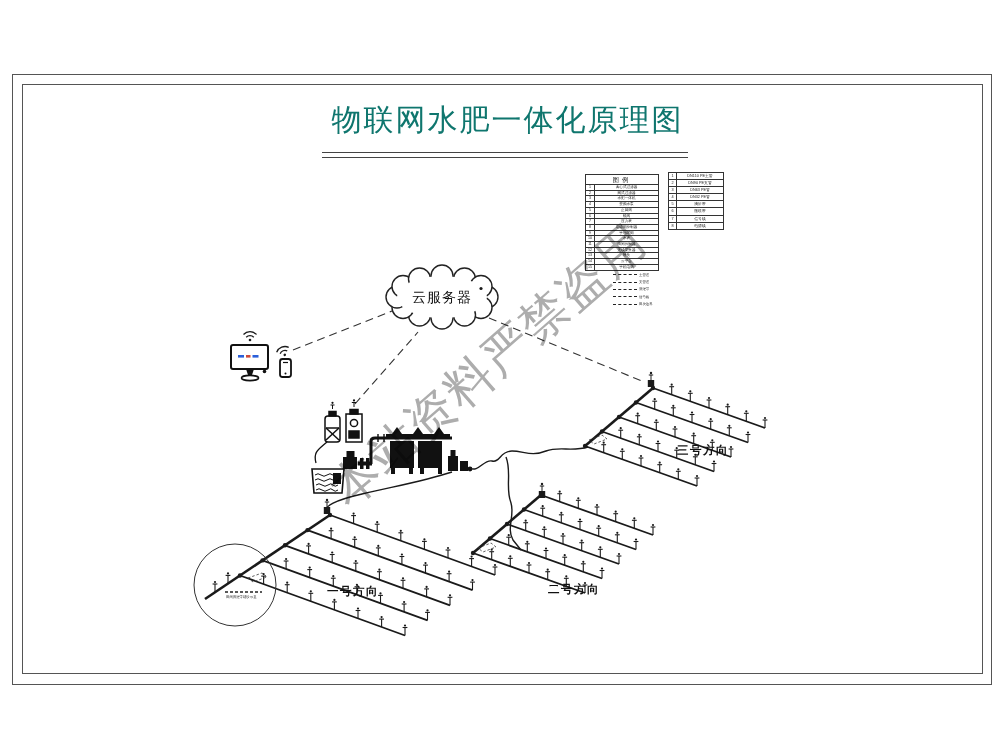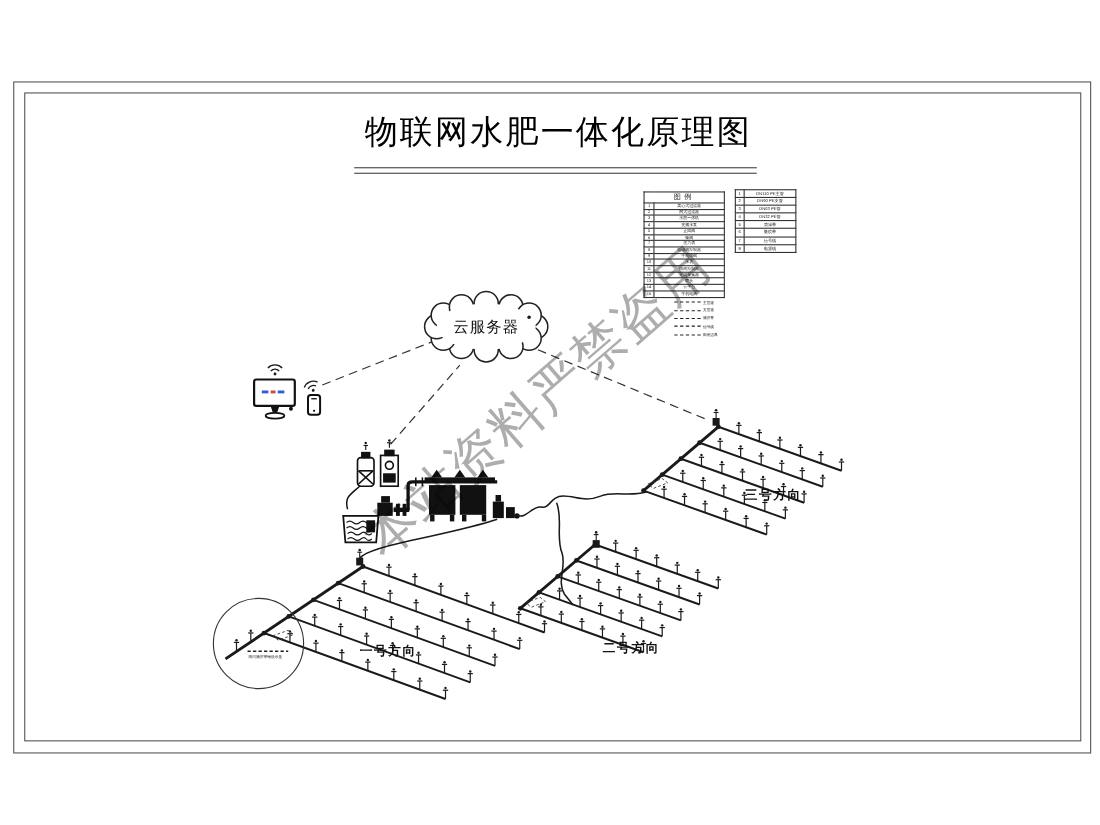--- a/index.html
+++ b/index.html
@@ -1,21 +1,21 @@
 <!DOCTYPE html>
 <html><head>
 <meta charset="utf-8">
 <style>
   html,body{margin:0;padding:0;background:#fff;}
   #page{position:relative;width:1000px;height:750px;background:#fff;overflow:hidden;
         font-family:"Liberation Sans","DejaVu Sans",sans-serif;color:#1a1a1a;}
   .frame-outer{position:absolute;left:12px;top:74px;width:978px;height:609px;border:1.5px solid #555;}
   .frame-inner{position:absolute;left:22px;top:84px;width:959px;height:588px;border:1px solid #555;}
   .title{position:absolute;left:310px;top:100px;width:395px;text-align:center;
-         font-family:"Liberation Serif","DejaVu Serif",serif;font-size:30px;letter-spacing:2px;color:#000000;}
+         font-family:"Liberation Serif","DejaVu Serif",serif;font-size:30px;letter-spacing:2px;color:#0f766e;}
   .title-underline{position:absolute;left:322px;top:152px;width:366px;height:4px;
          border-top:1.5px solid #444;border-bottom:1px solid #444;}
   
   .legend1{position:absolute;left:585px;top:174px;width:74px;}
   .legend2{position:absolute;left:668px;top:172px;width:56px;}
   table.lg{border-collapse:collapse;width:100%;border:1px solid #333;}
   table.lg td{border:0.5px solid #333;padding:0;margin:0;overflow:hidden;white-space:nowrap;}
   .lg .hdr{font-size:6.5px;line-height:9px;text-align:center;letter-spacing:3px;
            font-family:"Liberation Serif","DejaVu Serif",serif;}
   .lg .num{width:8px;font-size:3.6px;line-height:4.7px;text-align:center;color:#222;}

